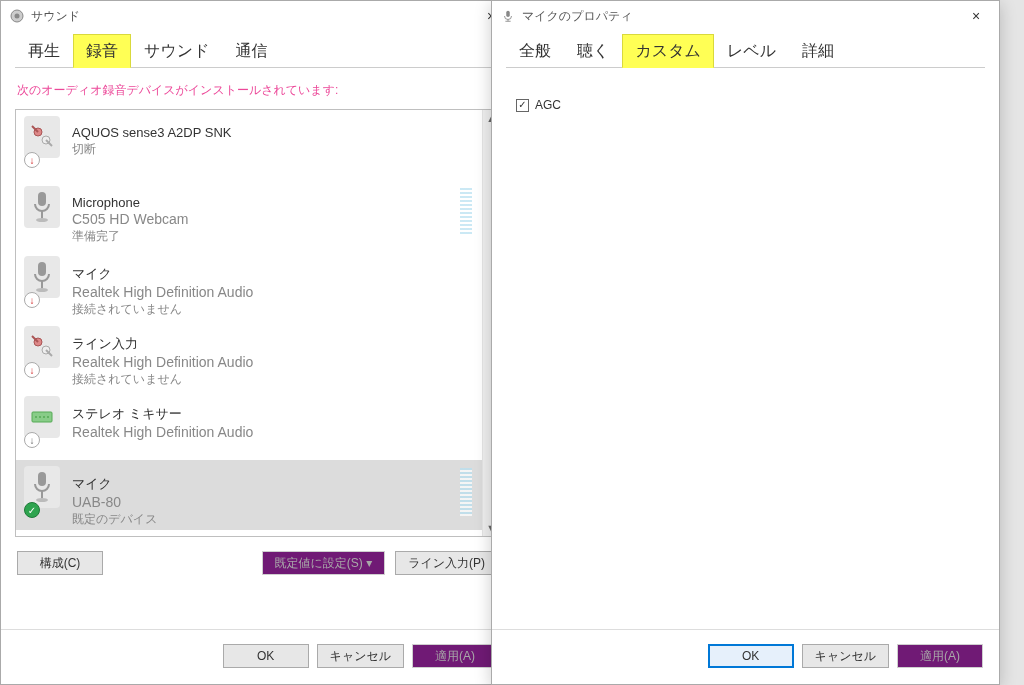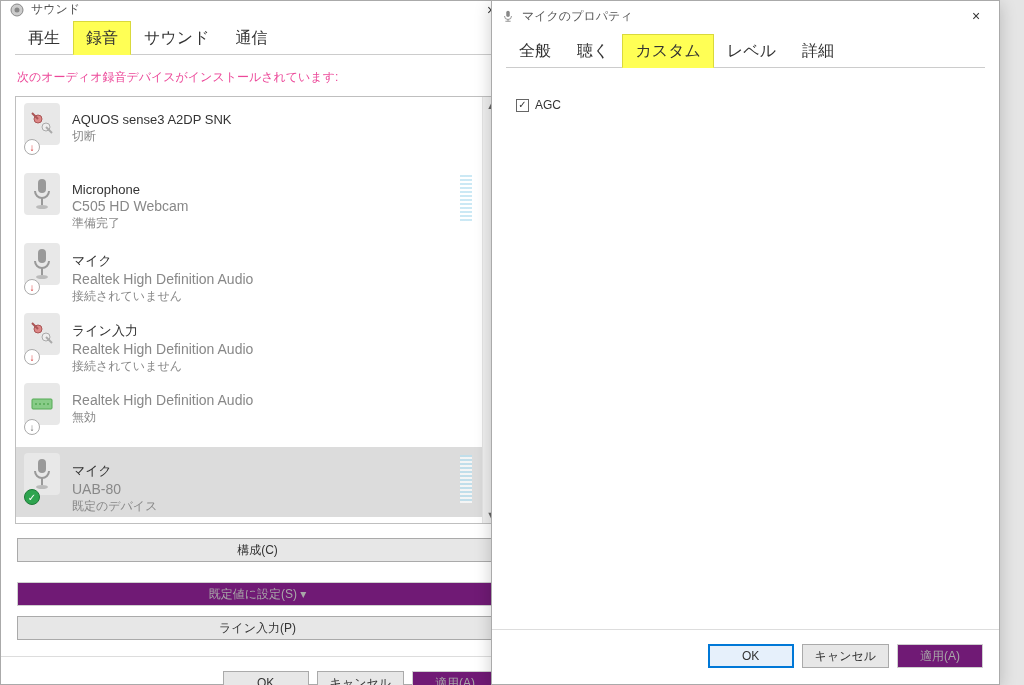--- a/index.html
+++ b/index.html
@@ -82,21 +82,21 @@
     height: 48px;
     margin-top: 2px;
     margin-right: 2px;
     background: repeating-linear-gradient(#b5dff0 0 2px, #fff 2px 4px);
     opacity: .7;
   }
   .scrollbar { width: 17px; background: #f0f0f0; border-left: 1px solid #e4e4e4; display: flex; flex-direction: column; justify-content: space-between; align-items: center; }
   .sb-btn { height: 17px; width: 100%; display: flex; align-items: center; justify-content: center; font-size: 9px; color: #666; }
   .sb-thumb { flex: 1; margin: 0 3px; background: #c6c6c6; margin-top: 0; margin-bottom: 140px; }
 
-  .btnrow { display: flex; gap: 10px; padding: 14px 2px 16px 2px; flex-direction: column; }
+  .btnrow { display: flex; gap: 10px; padding: 14px 2px 16px 2px; }
   .btnrow .spacer { flex: 1; }
   .btn {
     min-width: 86px;
     height: 24px;
     padding: 0 12px;
     font-size: 12px;
     border: 1px solid #aaa;
     background: #e7e7e7;
     display: inline-flex;
     align-items: center;
@@ -236,22 +236,22 @@
                   <circle cx="10" cy="17" r="1" fill="#5a5"></circle>
                   <circle cx="14" cy="17" r="1" fill="#5a5"></circle>
                   <circle cx="18" cy="17" r="1" fill="#5a5"></circle>
                 </svg>
               </div>
               <span class="dev-overlay">
                 <span class="ov-gray">↓</span>
               </span>
             </div>
             <div class="dev-text">
+              <div class="dev-title">ステレオ ミキサー</div>
               <div class="dev-sub">Realtek High Definition Audio</div>
-              <div class="dev-status">無効</div>
             </div>
           </div>
           <div class="devitem selected">
             <div class="dev-iconwrap">
               <div class="dev-icon">
                 <svg class="mic-svg" viewBox="0 0 24 34">
                   <rect x="8" y="2" width="8" height="14" rx="4" fill="#999"></rect>
                   <path d="M5 14a7 7 0 0 0 14 0" stroke="#999" stroke-width="2" fill="none"></path>
                   <line x1="12" y1="21" x2="12" y2="28" stroke="#999" stroke-width="2"></line>
                   <ellipse cx="12" cy="30" rx="6" ry="2" fill="#bbb"></ellipse>

